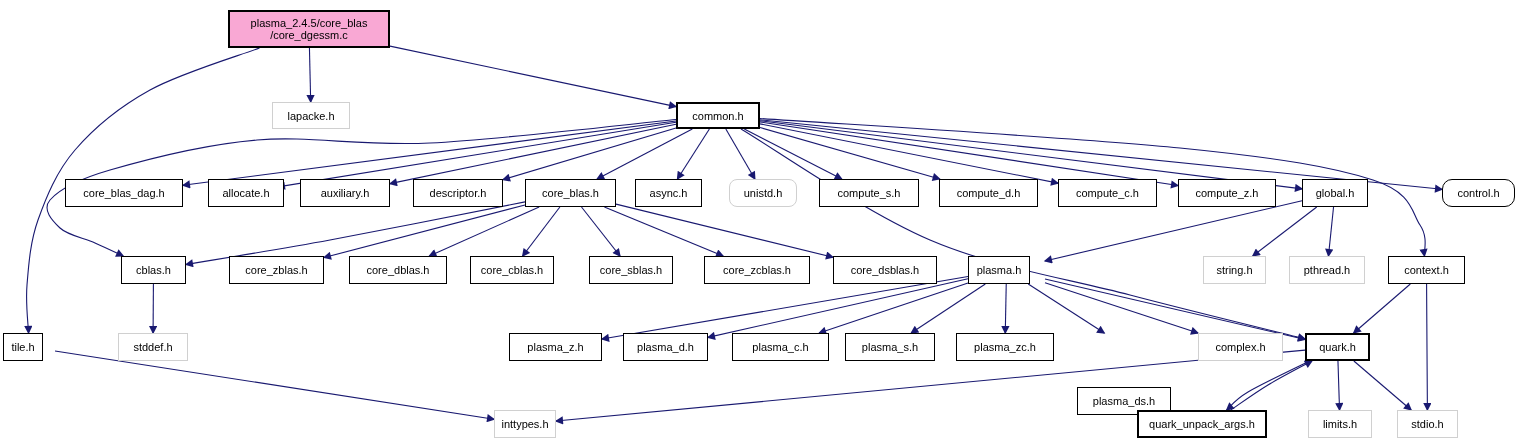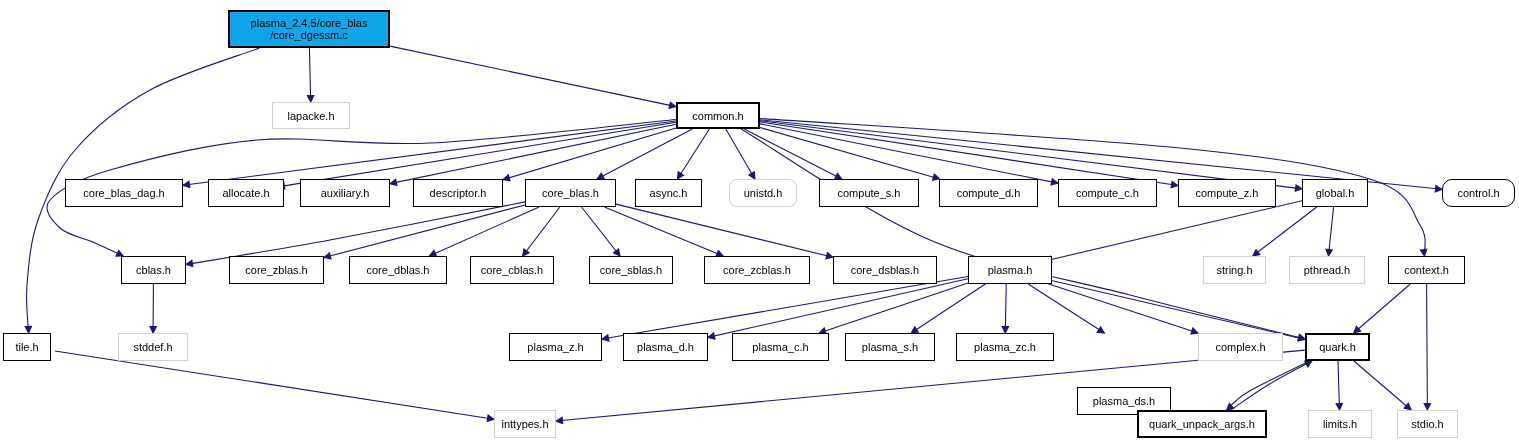--- a/index.html
+++ b/index.html
@@ -66,21 +66,21 @@
         <path d="M153.4090909090909,284 L153.0909090909091,333" fill="none" stroke="#191970" stroke-width="1.1" marker-end="url(#arrow)"></path>
         <path d="M55,351.03629032258067 L494,419.1875" fill="none" stroke="#191970" stroke-width="1.1" marker-end="url(#arrow)"></path>
         <path d="M1305,350.08 L556,421.0621538461538" fill="none" stroke="#191970" stroke-width="1.1" marker-end="url(#arrow)"></path>
         <path d="M1309.6555555555556,361 C1299.3796296296296,366.1666666666667 1261.838425925926,383.8333333333333 1248,392 C1234.161574074074,400.1666666666667 1230.1875,407 1226.625,410" fill="none" stroke="#191970" stroke-width="1.1" marker-end="url(#arrow)"></path>
         <path d="M1230.820512820513,410 C1237.0170940170942,405.8333333333333 1254.4876293297345,393.1666666666667 1268,385 C1281.5123706702655,376.8333333333333 1304.578947368421,365 1311.8947368421052,361" fill="none" stroke="#191970" stroke-width="1.1" marker-end="url(#arrow)"></path>
         <path d="M1337.9545454545455,361 L1339.5454545454545,410" fill="none" stroke="#191970" stroke-width="1.1" marker-end="url(#arrow)"></path>
         <path d="M1353.8636363636363,361 L1411.1363636363637,410" fill="none" stroke="#191970" stroke-width="1.1" marker-end="url(#arrow)"></path>
       </g>
   </svg>
   <div id="node-layer">
-      <div class="node source" style="left: 228px; top: 10px; width: 162px; height: 38px; background: #0ea5e9;">plasma_2.4.5/core_blas
+      <div class="node source" style="left: 228px; top: 10px; width: 162px; height: 38px; background: #f9a8d4;">plasma_2.4.5/core_blas
 /core_dgessm.c</div>
       <div class="node external" style="left: 272px; top: 102px; width: 78px; height: 27px;">lapacke.h</div>
       <div class="node linked bold" style="left: 676px; top: 102px; width: 84px; height: 27px;">common.h</div>
       <div class="node linked" style="left: 65px; top: 179px; width: 118px; height: 28px;">core_blas_dag.h</div>
       <div class="node linked" style="left: 202px; top: 179px; width: 76px; height: 28px; margin-left: 6px;">allocate.h</div>
       <div class="node linked" style="left: 300px; top: 179px; width: 90px; height: 28px;">auxiliary.h</div>
       <div class="node linked" style="left: 413px; top: 179px; width: 90px; height: 28px;">descriptor.h</div>
       <div class="node linked" style="left: 525px; top: 179px; width: 91px; height: 28px;">core_blas.h</div>
       <div class="node linked" style="left: 635px; top: 179px; width: 67px; height: 28px;">async.h</div>
       <div class="node external" style="left: 729px; top: 179px; width: 68px; height: 28px; border-radius: 8px;">unistd.h</div>
@@ -90,25 +90,25 @@
       <div class="node linked" style="left: 1178px; top: 179px; width: 98px; height: 28px;">compute_z.h</div>
       <div class="node linked" style="left: 1302px; top: 179px; width: 66px; height: 28px;">global.h</div>
       <div class="node linked" style="left: 1442px; top: 179px; width: 73px; height: 28px; border-radius: 10px;">control.h</div>
       <div class="node linked" style="left: 121px; top: 256px; width: 65px; height: 28px;">cblas.h</div>
       <div class="node linked" style="left: 229px; top: 256px; width: 95px; height: 28px;">core_zblas.h</div>
       <div class="node linked" style="left: 349px; top: 256px; width: 98px; height: 28px;">core_dblas.h</div>
       <div class="node linked" style="left: 470px; top: 256px; width: 84px; height: 28px;">core_cblas.h</div>
       <div class="node linked" style="left: 589px; top: 256px; width: 84px; height: 28px;">core_sblas.h</div>
       <div class="node linked" style="left: 704px; top: 256px; width: 106px; height: 28px;">core_zcblas.h</div>
       <div class="node linked" style="left: 833px; top: 256px; width: 104px; height: 28px;">core_dsblas.h</div>
-      <div class="node linked" style="left: 968px; top: 256px; width: 84px; height: 28px;">plasma.h</div>
+      <div class="node linked" style="left: 968px; top: 256px; width: 62px; height: 28px;">plasma.h</div>
       <div class="node external" style="left: 1203px; top: 256px; width: 63px; height: 28px;">string.h</div>
       <div class="node external" style="left: 1289px; top: 256px; width: 76px; height: 28px;">pthread.h</div>
       <div class="node linked" style="left: 1388px; top: 256px; width: 77px; height: 28px;">context.h</div>
-      <div class="node linked" style="left: 3px; top: 333px; width: 48px; height: 28px;">tile.h</div>
+      <div class="node linked" style="left: 3px; top: 333px; width: 40px; height: 28px;">tile.h</div>
       <div class="node external" style="left: 118px; top: 333px; width: 70px; height: 28px;">stddef.h</div>
       <div class="node linked" style="left: 509px; top: 333px; width: 93px; height: 28px;">plasma_z.h</div>
       <div class="node linked" style="left: 623px; top: 333px; width: 85px; height: 28px;">plasma_d.h</div>
       <div class="node linked" style="left: 732px; top: 333px; width: 97px; height: 28px;">plasma_c.h</div>
       <div class="node linked" style="left: 845px; top: 333px; width: 90px; height: 28px;">plasma_s.h</div>
       <div class="node linked" style="left: 956px; top: 333px; width: 98px; height: 28px;">plasma_zc.h</div>
       <div class="node linked" style="left: 1077px; top: 347px; width: 94px; height: 28px; margin-top: 40px;">plasma_ds.h</div>
       <div class="node external" style="left: 1198px; top: 333px; width: 85px; height: 28px;">complex.h</div>
       <div class="node linked bold" style="left: 1305px; top: 333px; width: 65px; height: 28px;">quark.h</div>
       <div class="node external" style="left: 494px; top: 410px; width: 62px; height: 28px;">inttypes.h</div>

